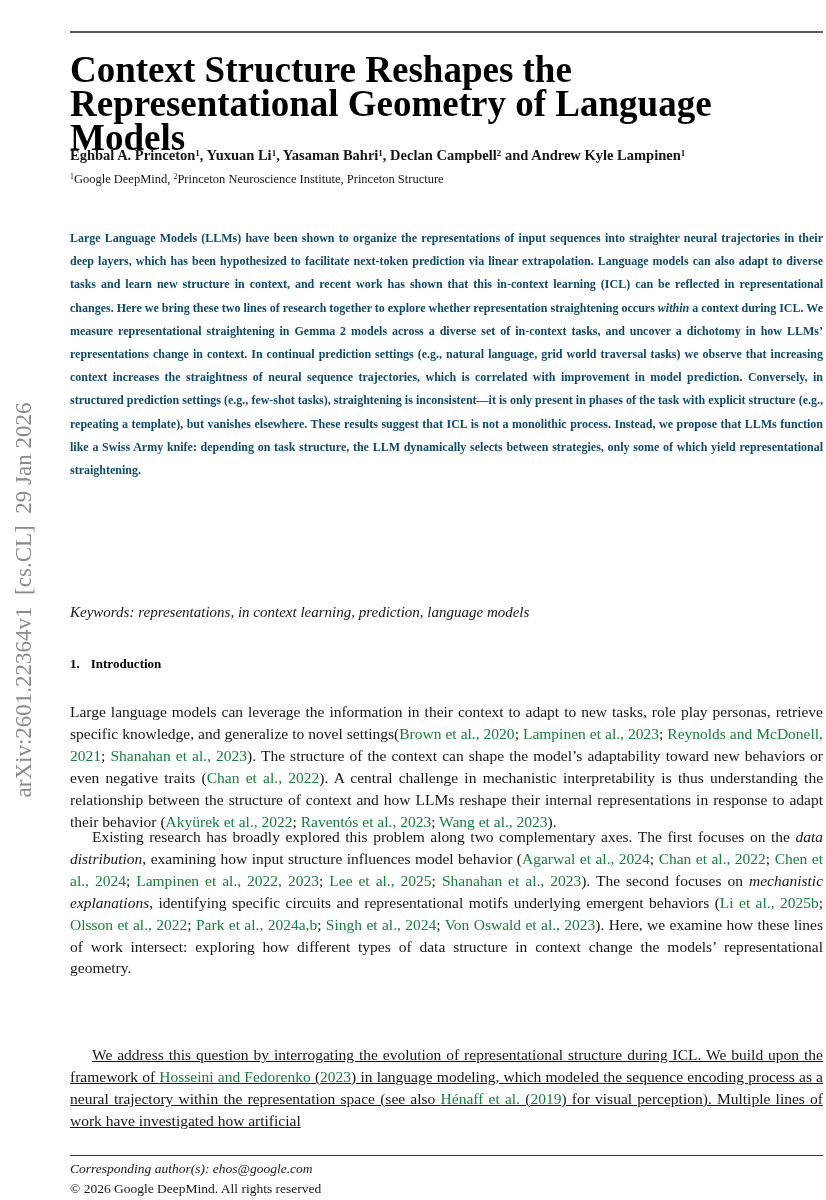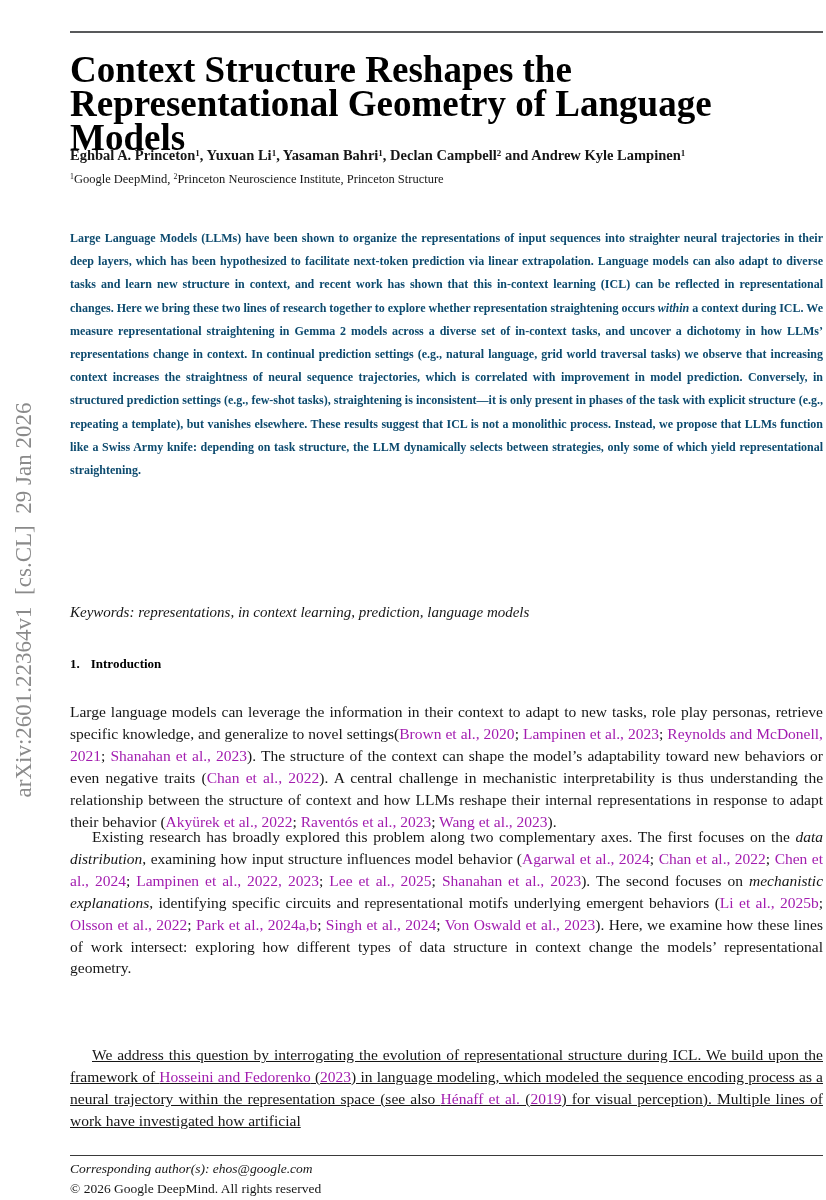--- a/index.html
+++ b/index.html
@@ -59,21 +59,21 @@
   .section-heading .num{margin-right:11px;}
   
   .body-par{
     position:absolute;left:70px;width:753px;
     font-size:15.5px;line-height:21.9px;text-align:justify;
   }
   .p1{top:701px;}
   .p2{top:826px;text-indent:22px;}
   .p3{top:1044px;text-indent:22px;text-decoration:underline;}
   .seg-italic{font-style:italic;}
-  .seg-link{color:#a21caf;}
+  .seg-link{color:#15803d;}
   .seg-sup{font-size:0.62em;vertical-align:0.5em;line-height:0;}
   
   .footer-rule{
     position:absolute;left:70px;top:1155px;width:753px;height:0;
     border-top:1.5px solid #3a3a3a;
   }
   .footer-corresponding{
     position:absolute;left:70px;top:1161px;width:753px;
     font-size:13.5px;font-style:italic;
   }

